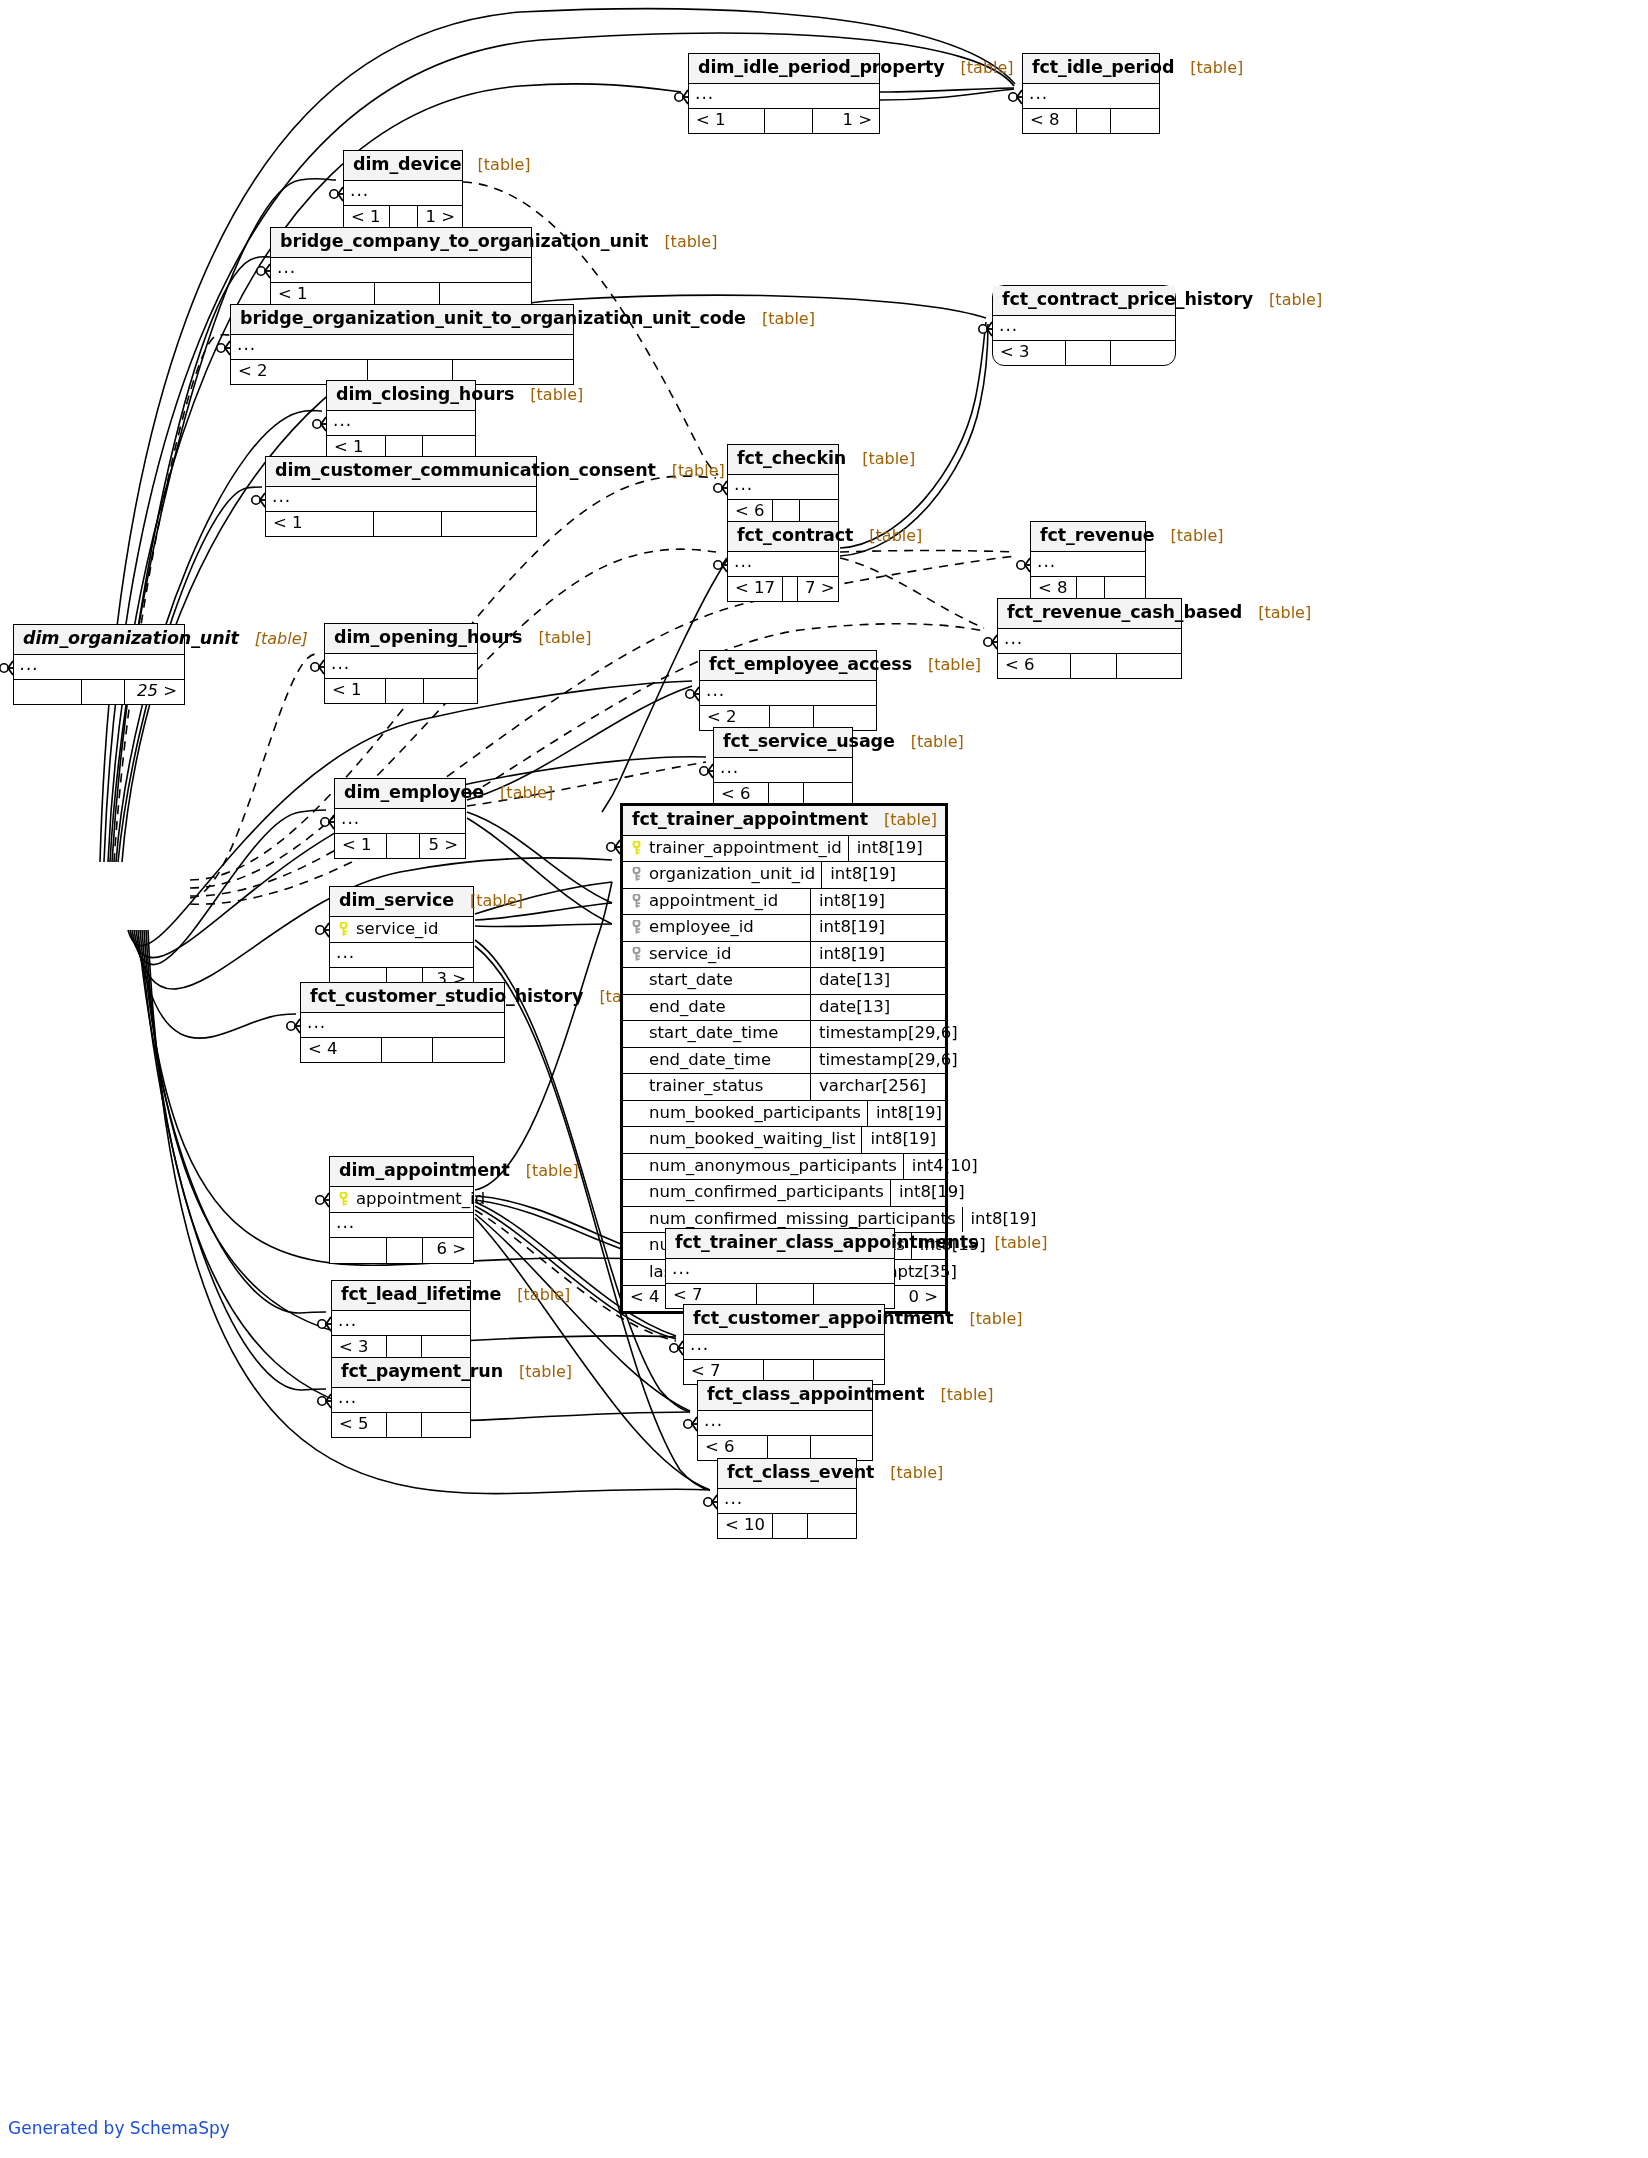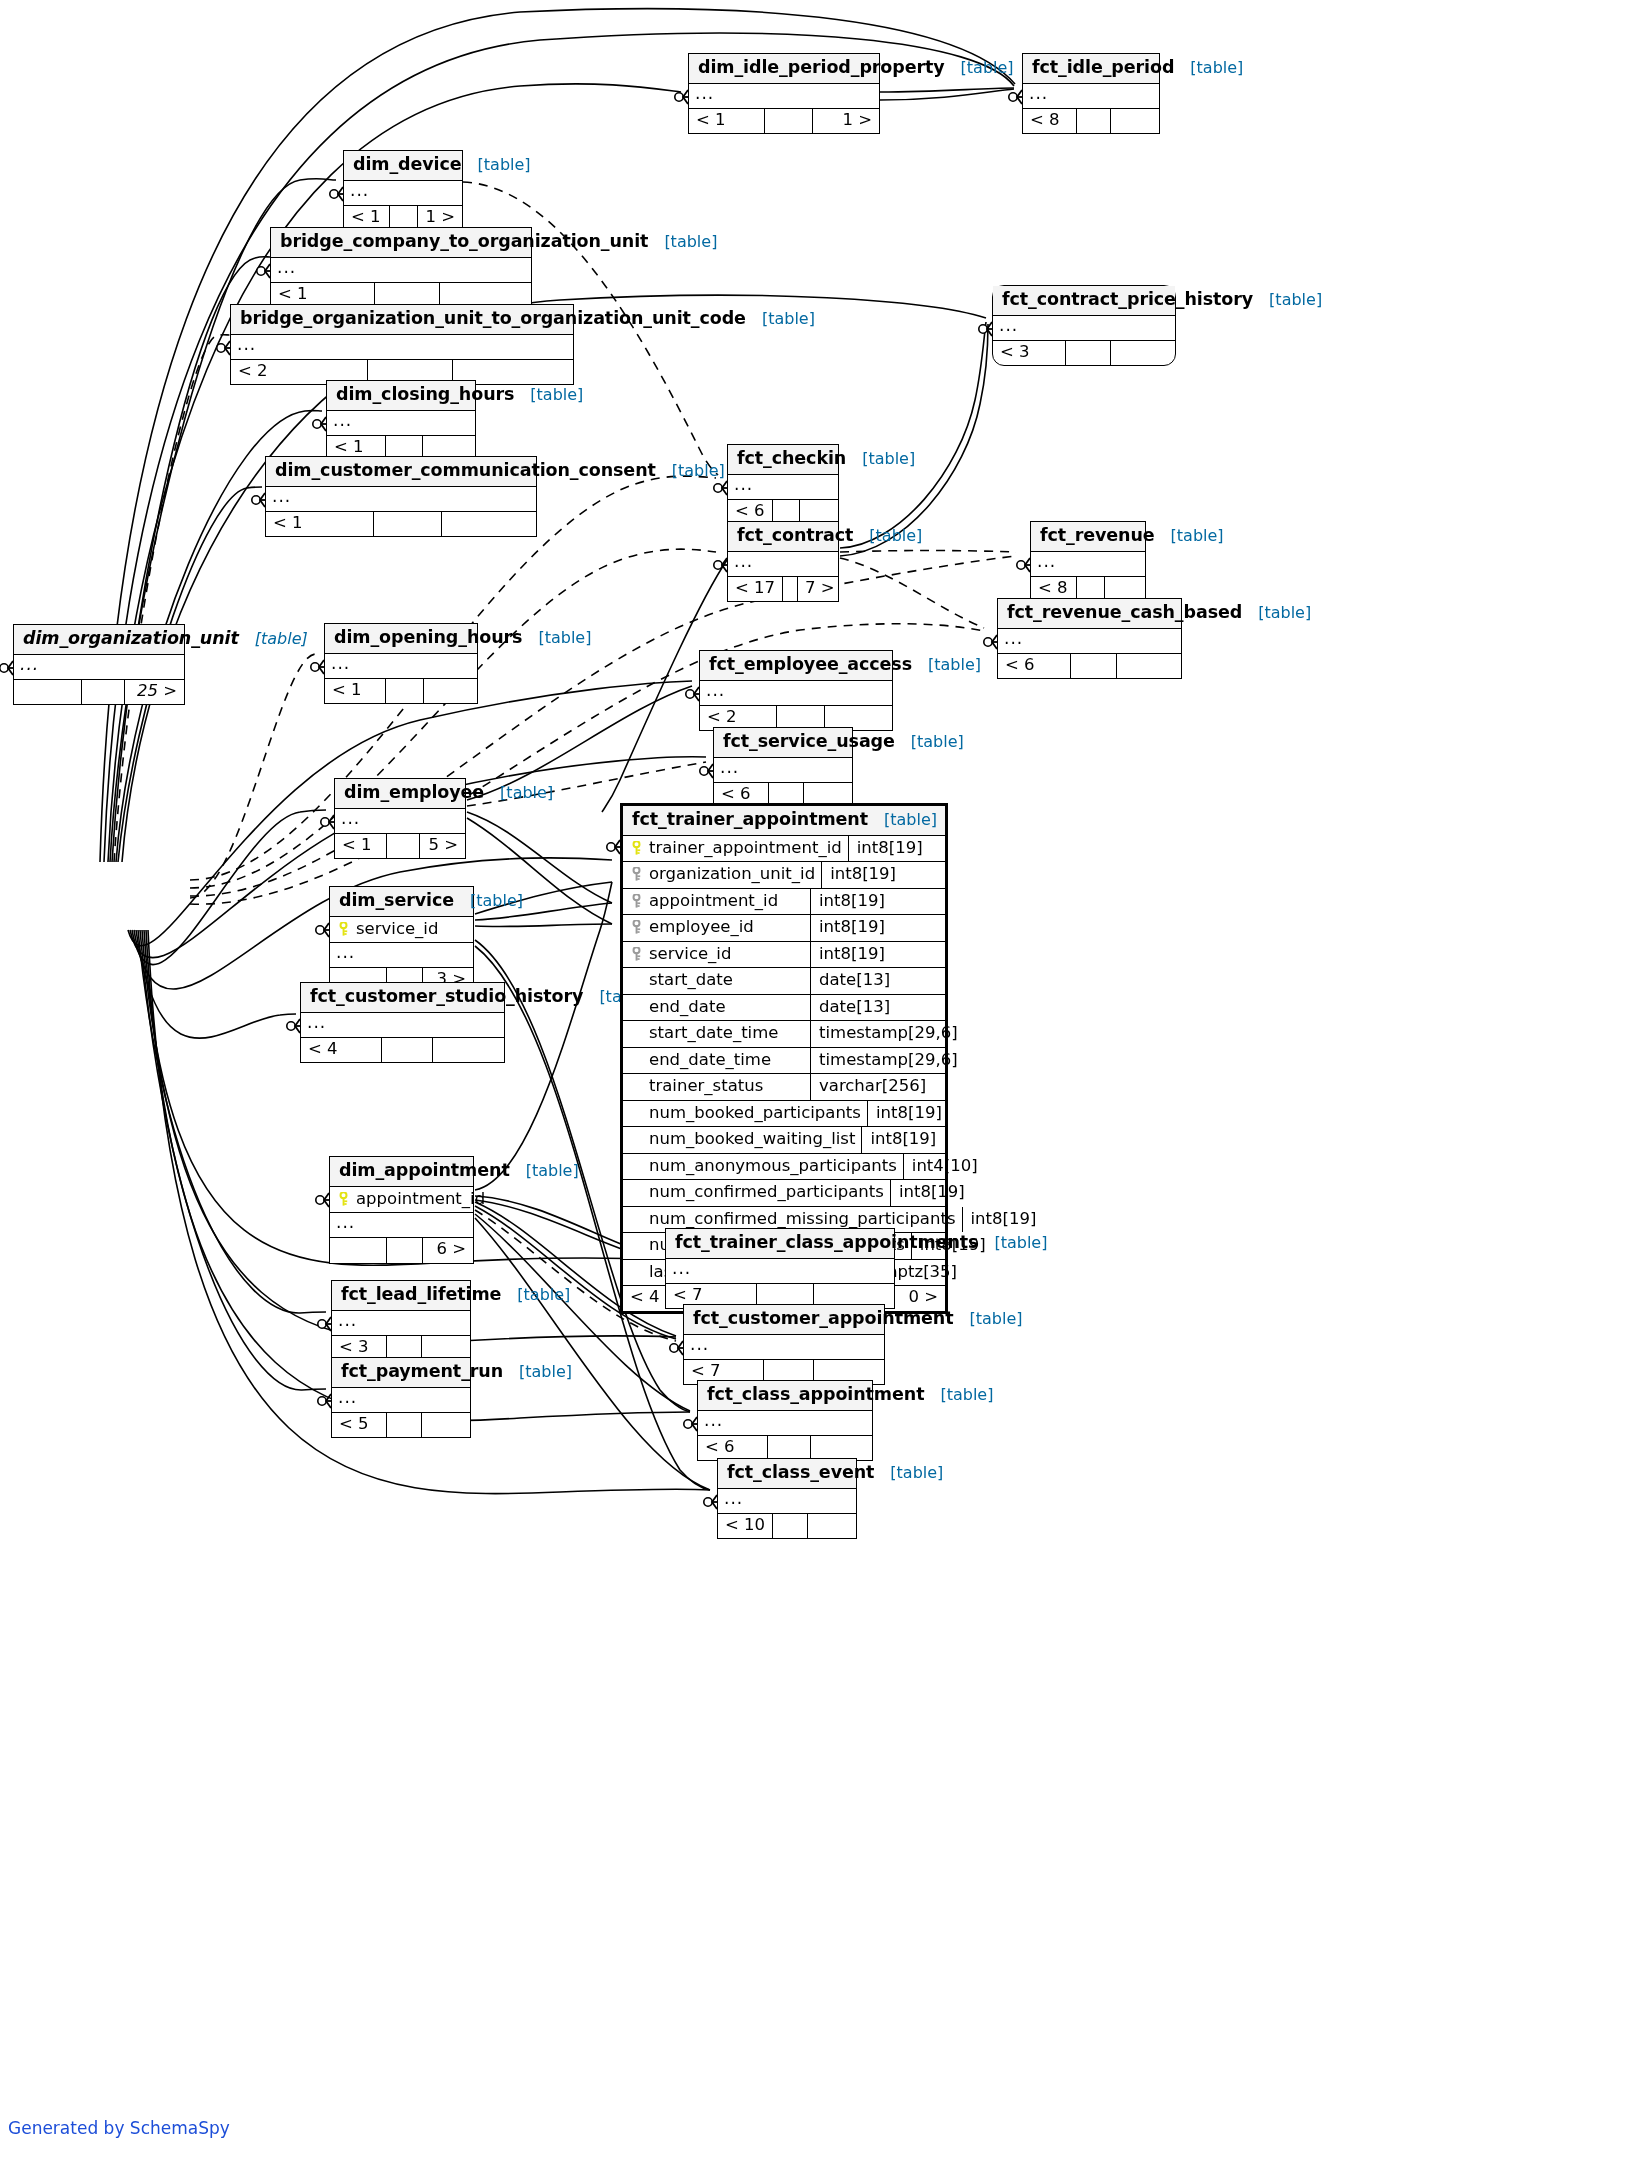--- a/index.html
+++ b/index.html
@@ -47,21 +47,21 @@
     padding: 5px 9px 6px 9px;
     white-space: nowrap;
   }
   .tbl-title .nm {
     font-weight: bold;
     font-size: 17.5px;
     letter-spacing: -0.1px;
   }
   .tbl-title .tag {
     font-size: 16px;
-    color: #0369a1;
+    color: #a16207;
     padding-left: 16px;
     font-weight: normal;
   }
   .tbl-body {
     border-bottom: 1.5px solid #000000;
   }
   .tbl-ellipsis {
     padding: 4px 6px 7px 6px;
     font-size: 17px;
     letter-spacing: 1px;
@@ -551,21 +551,21 @@
         </div>
         <div class="tbl-body">
           <div class="tbl-ellipsis">...</div>
         </div>
         <div class="footrow">
           <div class="fcell-l">&lt; 1</div>
           <div class="fcell-m"></div>
           <div class="fcell-r"></div>
         </div>
       </div>
-      <div class="table-node" style="left: 699px; top: 650px; width: 194px;">
+      <div class="table-node" style="left: 699px; top: 650px; width: 178px;">
         <div class="tbl-title">
           <span class="nm">fct_employee_access</span>
           <span class="tag">[table]</span>
         </div>
         <div class="tbl-body">
           <div class="tbl-ellipsis">...</div>
         </div>
         <div class="footrow">
           <div class="fcell-l">&lt; 2</div>
           <div class="fcell-m"></div>

